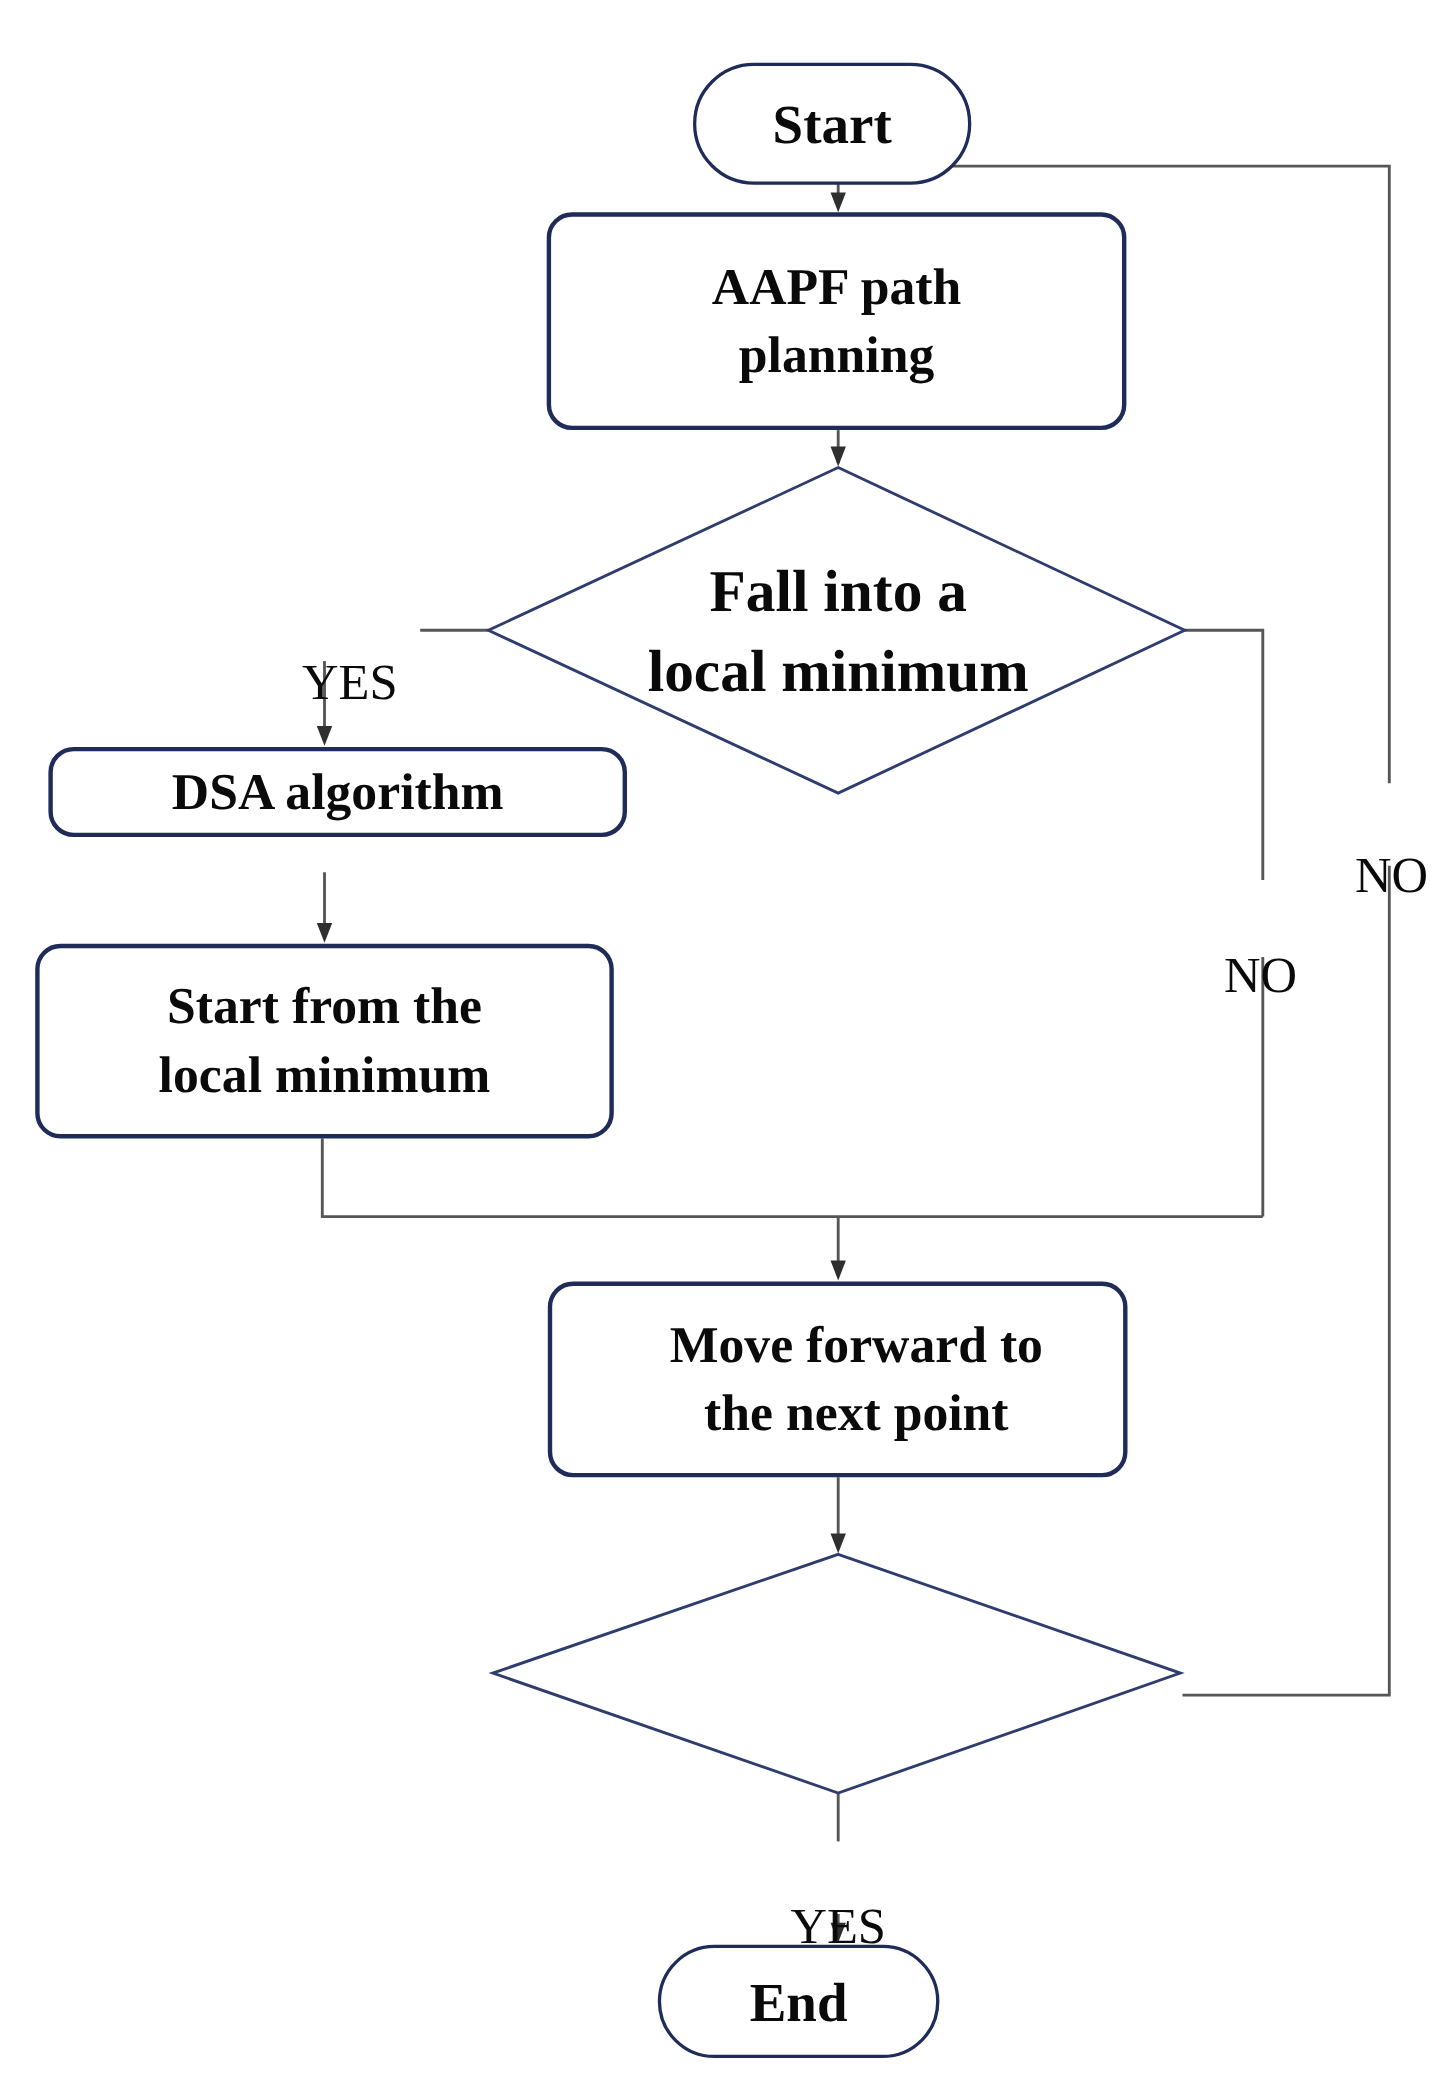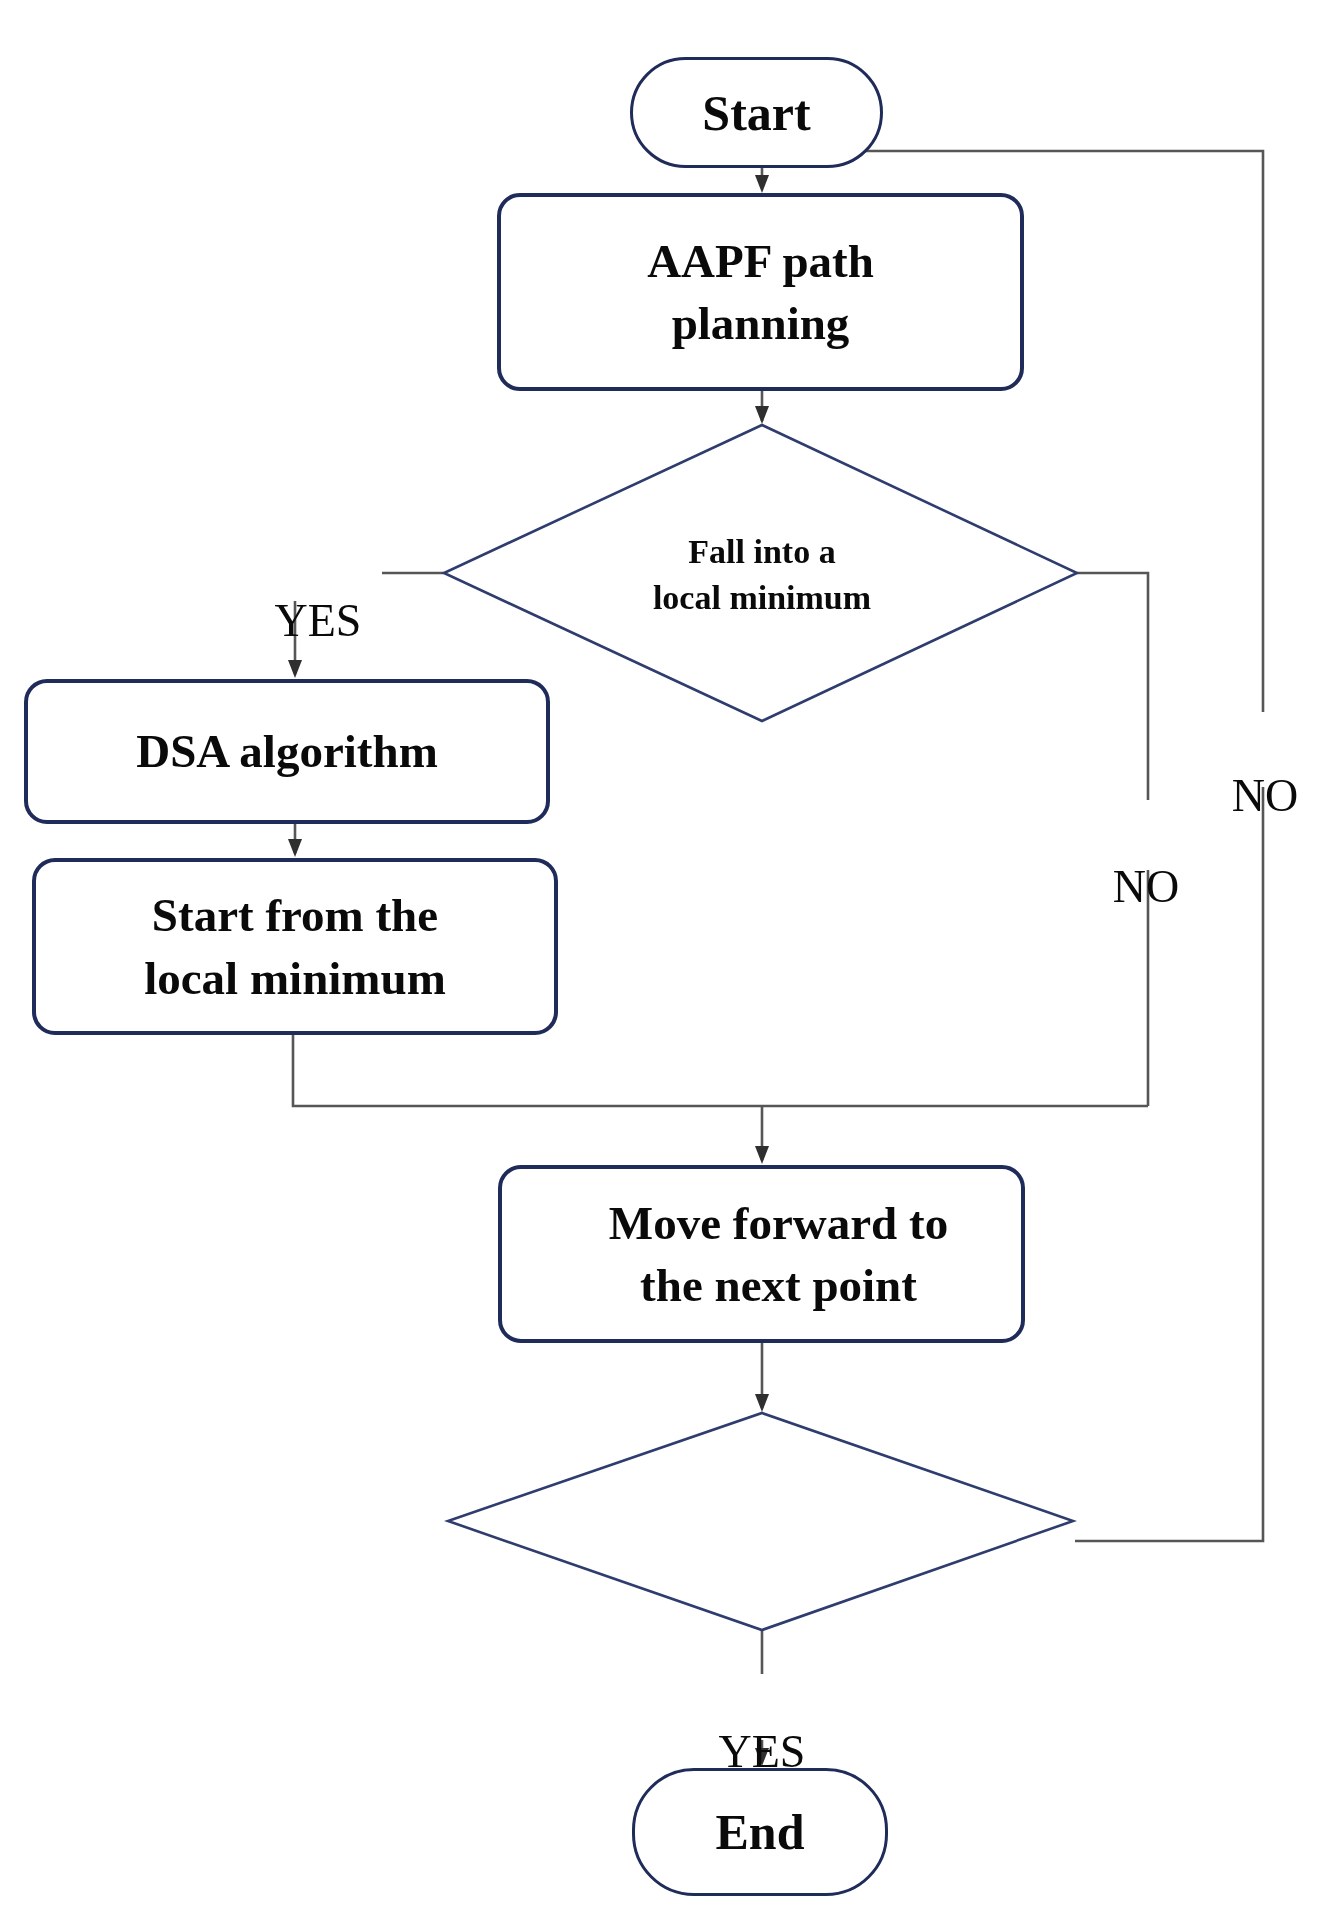--- a/index.html
+++ b/index.html
@@ -20,34 +20,34 @@
   .wire{stroke:var(--connector);stroke-width:2.6;fill:none;}
   .diamond{stroke:var(--diamond-border);stroke-width:2.6;fill:#ffffff;}
   .arrow{fill:var(--arrowhead);stroke:none;}
   .node{
     position:absolute;box-sizing:border-box;display:flex;align-items:center;justify-content:center;
     text-align:center;white-space:pre-line;font-weight:bold;background:#ffffff;border-radius:23px;
   }
   .process{border:4px solid var(--shape-border);font-size:47px;line-height:1.32;}
   .terminator{border:3px solid var(--shape-border);border-radius:62px;font-size:50px;}
   .diamond-label{
-    position:absolute;transform:translate(-50%,-50%);font-weight:bold;font-size:34px;
+    position:absolute;transform:translate(-50%,-50%);font-weight:bold;font-size:54px;
     line-height:1.36;text-align:center;white-space:pre-line;
   }
   .edge-label{
     position:absolute;transform:translate(-50%,-50%);font-size:46px;font-weight:normal;
     white-space:nowrap;
     margin-top:48px;
   }
   #node-start{left:630px;top:17px;width:253px;height:111px;margin-top:40px;}
   #node-aapf{left:497px;top:193px;width:527px;height:198px;}
-  #node-dsa{left:24px;top:679px;width:526px;height:145px;}
+  #node-dsa{left:44px;top:679px;width:526px;height:82px;}
   #node-escape{left:32px;top:858px;width:526px;height:177px;}
   #node-move{left:498px;top:1165px;width:527px;height:178px;padding-left:34px;}
-  #node-end{left:632px;top:1768px;width:256px;height:128px;}
+  #node-end{left:598px;top:1768px;width:256px;height:103px;}
   #label-decision1{left:762px;top:575px;}
   #label-decision2{left:762px;top:1522px;}
   #label-yes1{left:318px;top:572px;}
   #label-no-inner{left:1146px;top:838px;}
   #label-no-outer{left:1265px;top:747px;}
   #label-yes2{left:762px;top:1703px;}
 </style>
 </head>
 <body>
 

